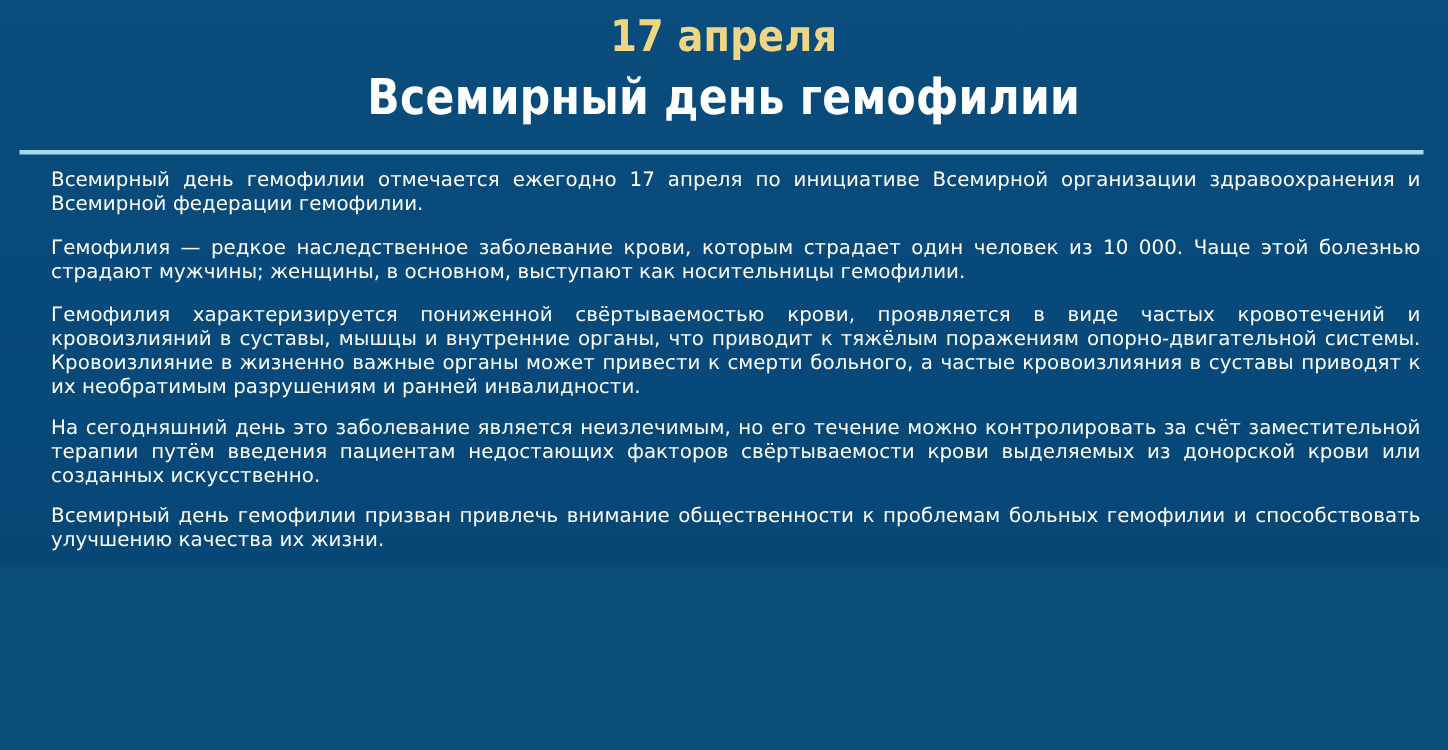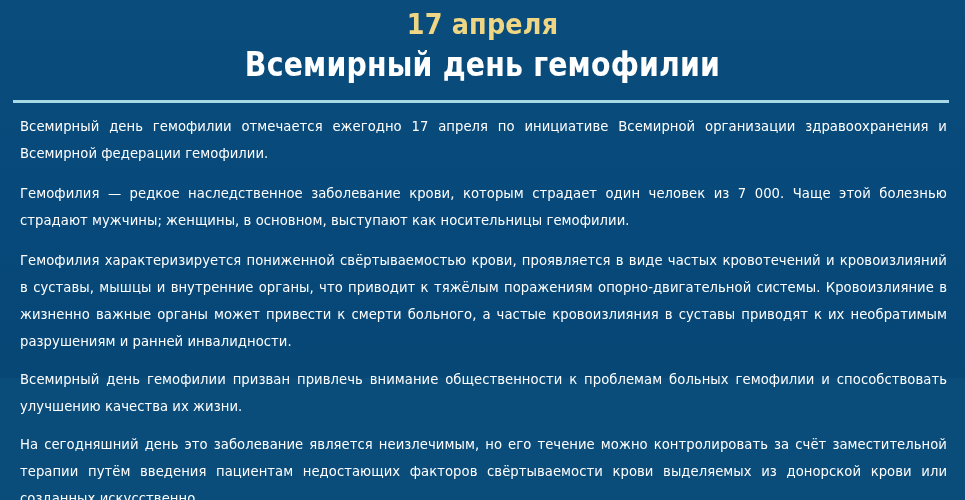--- a/index.html
+++ b/index.html
@@ -66,24 +66,24 @@
 
   
   .body-wrap {
     position: absolute;
     left: 18px;
     top: 113px;
     width: 929px;
   }
 
   p.para {
-    margin: 0 0 11px 2px;
+    margin: 0 0 11px 16px;
     color: #ffffff;
     font-size: 13.2px;
-    line-height: 27px;
+    line-height: 16px;
     text-align: justify;
     text-justify: inter-word;
     font-family: "DejaVu Sans", "Liberation Sans", sans-serif;
     font-weight: 400;
     letter-spacing: 0.05px;
   }
 
   p.para:last-child {
     margin-bottom: 0;
   }
@@ -100,19 +100,19 @@
 
   <div class="header">
     <div class="header-date" style="color: rgb(239, 214, 132);">17 апреля</div>
     <div class="header-title">Всемирный день гемофилии</div>
   </div>
 
   <div class="divider" style="background: rgb(168, 217, 230);"></div>
 
   <div class="body-wrap">
     <p class="para loose">Всемирный день гемофилии отмечается ежегодно 17 апреля по инициативе Всемирной организации здравоохранения и Всемирной федерации гемофилии.</p>
-    <p class="para loose">Гемофилия — редкое наследственное заболевание крови, которым страдает один человек из 7 000. Чаще этой болезнью страдают мужчины; женщины, в основном, выступают как носительницы гемофилии.</p>
+    <p class="para loose">Гемофилия — редкое наследственное заболевание крови, которым страдает один человек из 10 000. Чаще этой болезнью страдают мужчины; женщины, в основном, выступают как носительницы гемофилии.</p>
     <p class="para">Гемофилия характеризируется пониженной свёртываемостью крови, проявляется в виде частых кровотечений и кровоизлияний в суставы, мышцы и внутренние органы, что приводит к тяжёлым поражениям опорно-двигательной системы. Кровоизлияние в жизненно важные органы может привести к смерти больного, а частые кровоизлияния в суставы приводят к их необратимым разрушениям и ранней инвалидности.</p>
+    <p class="para">На сегодняшний день это заболевание является неизлечимым, но его течение можно контролировать за счёт заместительной терапии путём введения пациентам недостающих факторов свёртываемости крови выделяемых из донорской крови или созданных искусственно.</p>
     <p class="para">Всемирный день гемофилии призван привлечь внимание общественности к проблемам больных гемофилии и способствовать улучшению качества их жизни.</p>
-    <p class="para">На сегодняшний день это заболевание является неизлечимым, но его течение можно контролировать за счёт заместительной терапии путём введения пациентам недостающих факторов свёртываемости крови выделяемых из донорской крови или созданных искусственно.</p>
   </div>
 
 </div>
 
 </body></html>

